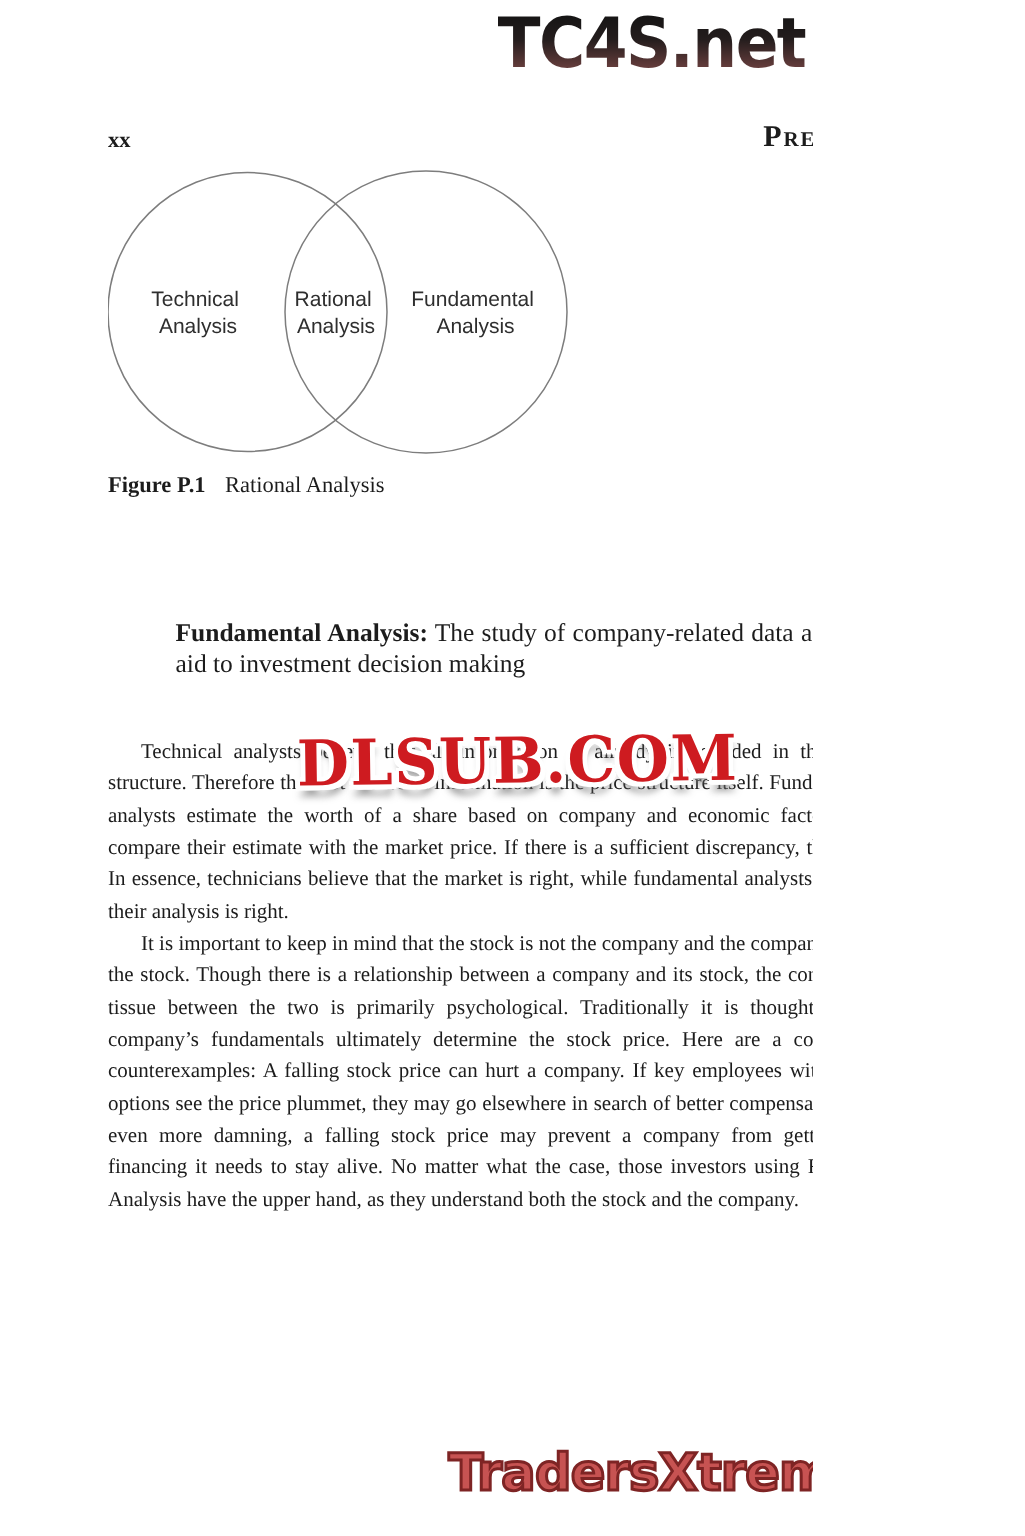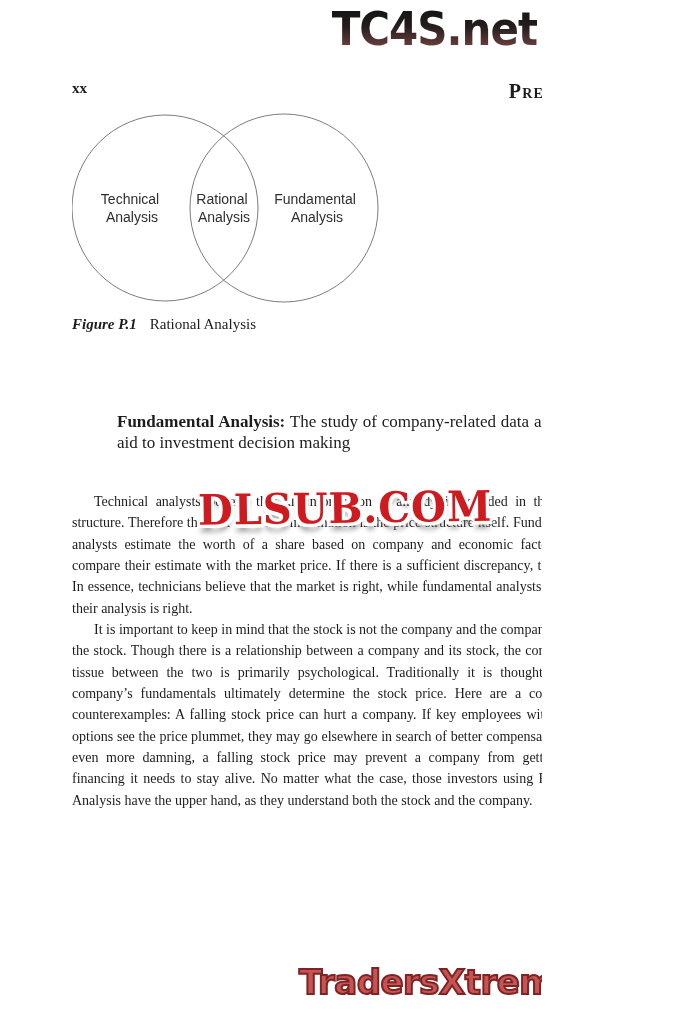--- a/index.html
+++ b/index.html
@@ -37,21 +37,21 @@
   }
 
   
   .runhead {
     position: absolute;
     top: 80px;
     left: 72px;
     width: 514px;
     display: flex;
     justify-content: space-between;
-    align-items: flex-start;
+    align-items: flex-end;
   }
   .pagenum { font-weight: 700; font-size: 15px; }
   .preface {
     font-variant: small-caps;
     font-weight: 700;
     font-size: 20px;
     letter-spacing: 1.2px;
   }
 
   
@@ -59,21 +59,21 @@
   .venn circle { fill: none; stroke: #7d7d7d; stroke-width: 1; }
   .vlabel {
     font-family: "Liberation Sans", sans-serif;
     font-size: 14px;
     fill: #2e2e2e;
     text-anchor: middle;
   }
 
   
   .caption { position: absolute; left: 72px; top: 316px; font-size: 15px; }
-  .cap-label { font-weight: 700; font-style: italic; }
+  .cap-label { font-weight: 700; }
   .cap-text { margin-left: 13px; }
 
   
   .defs {
     position: absolute;
     left: 100px;
     top: 394px;
     width: 486px;
     text-align: justify;
     font-size: 17px;

